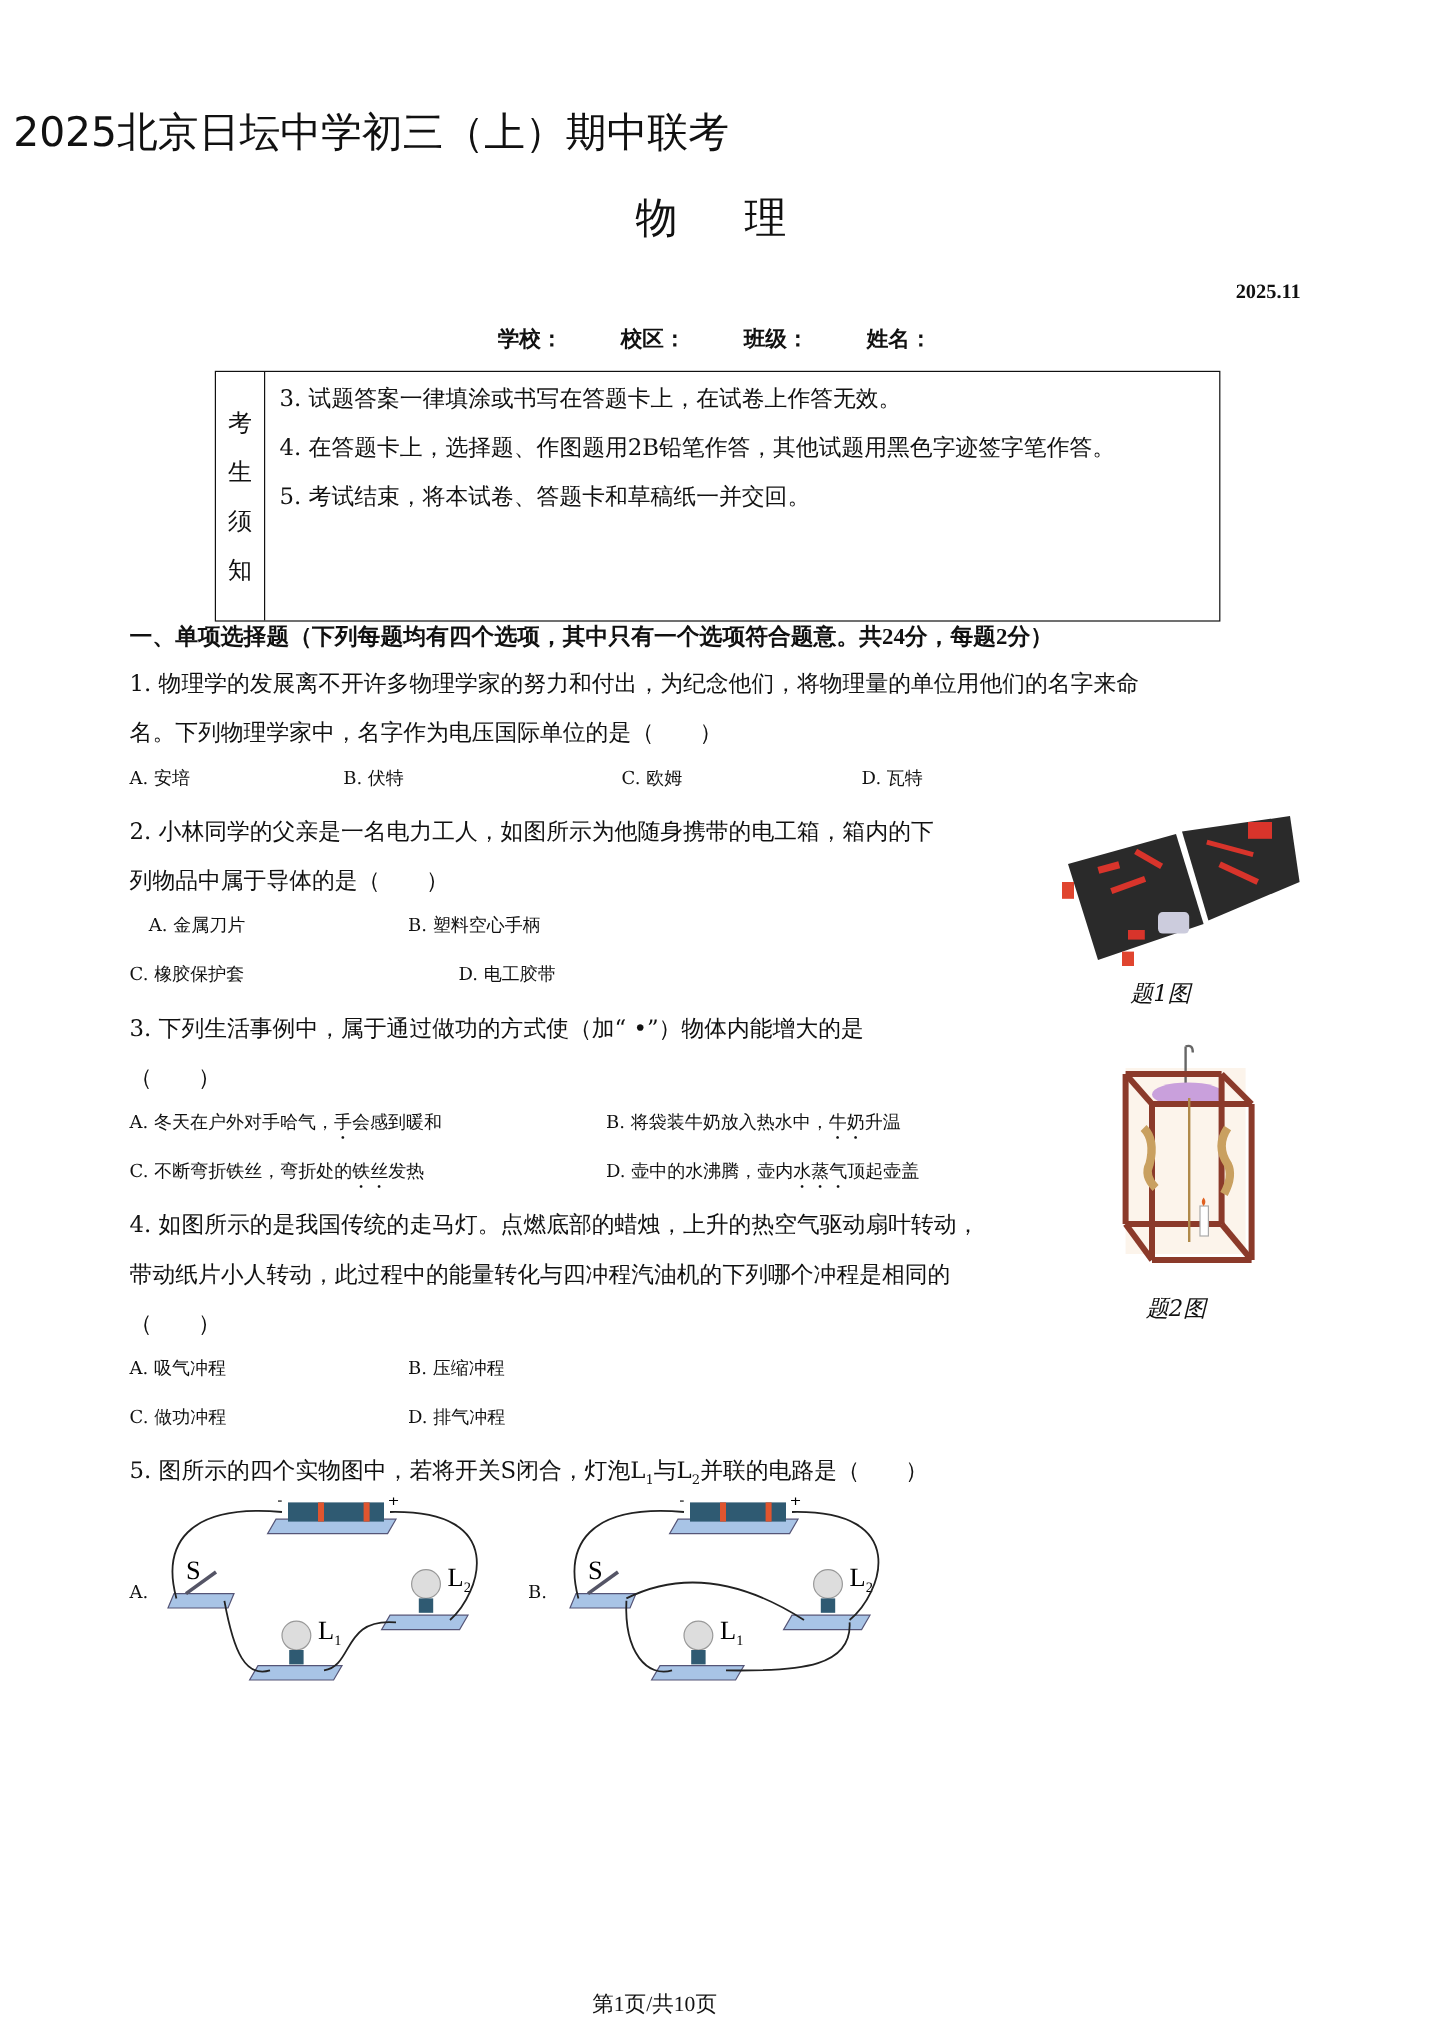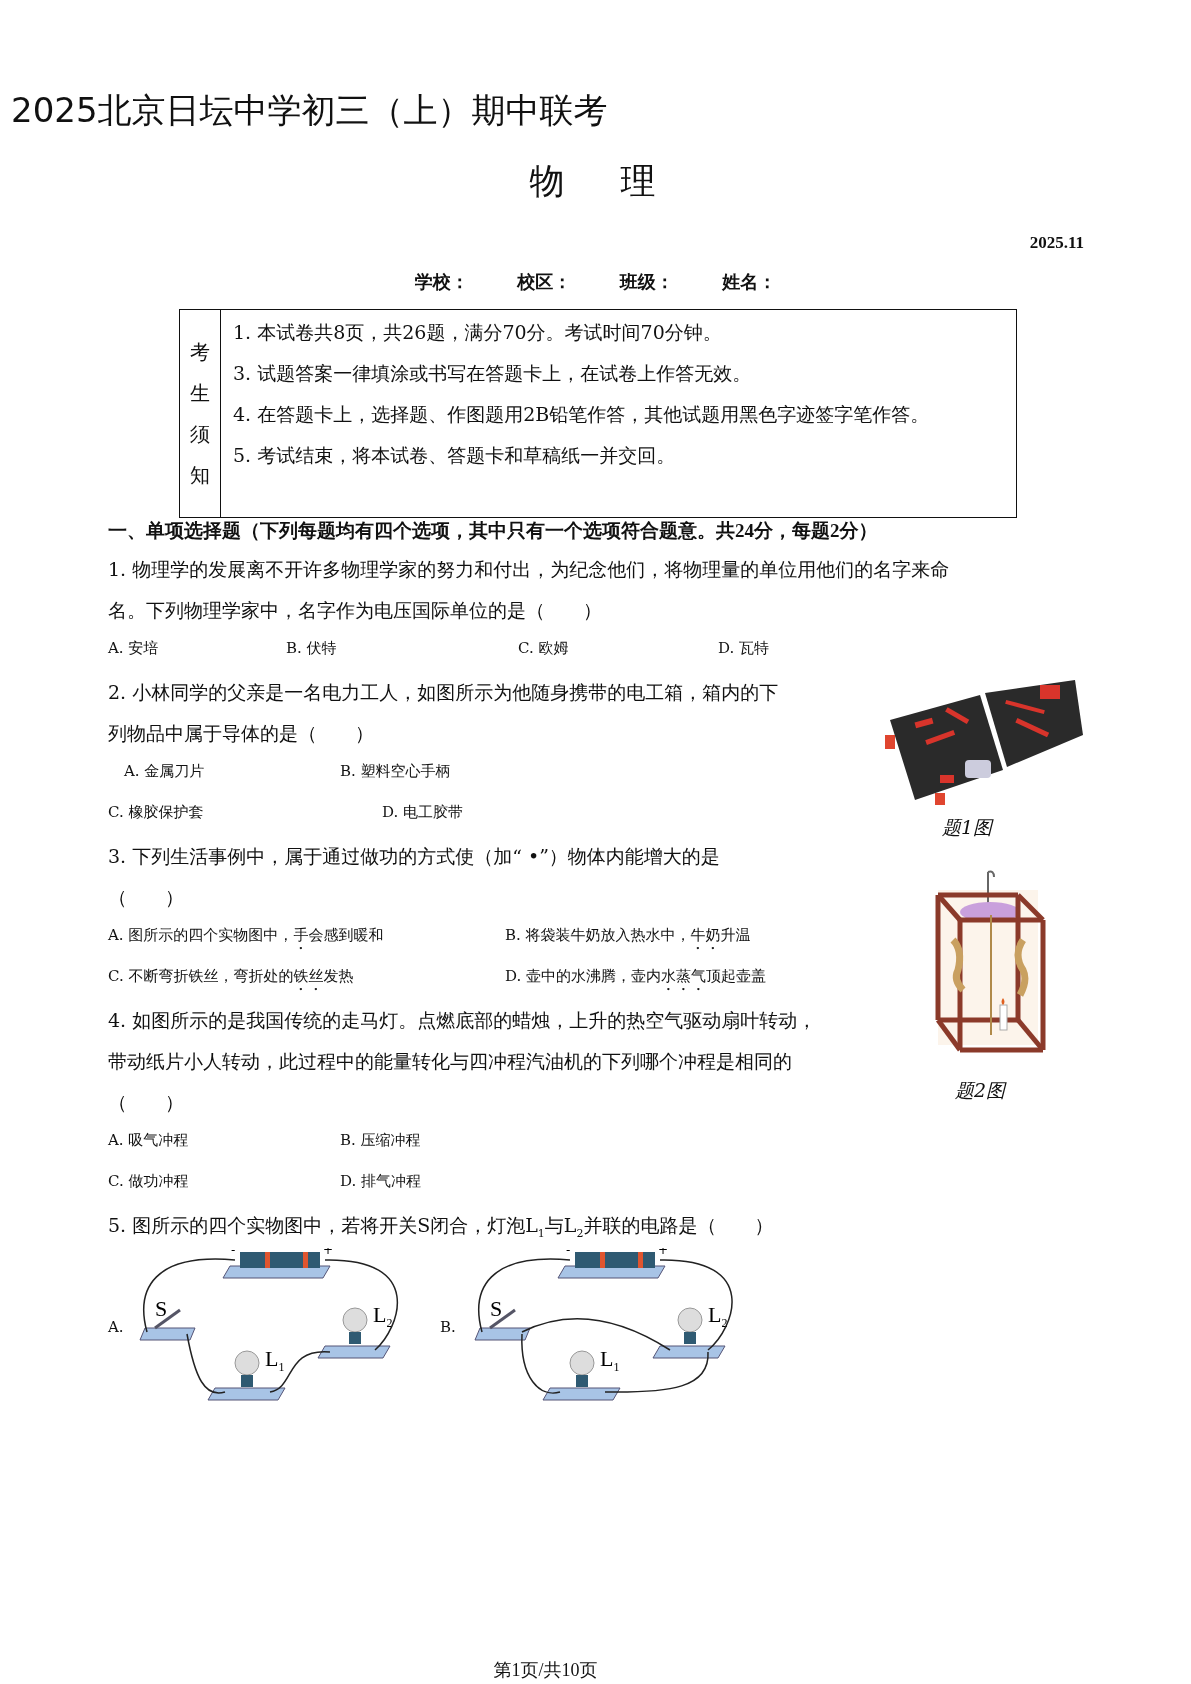--- a/index.html
+++ b/index.html
@@ -43,21 +43,20 @@
 </div>
 
 <div class="abs notice">
   <div class="notice-label">
     <div>考</div>
     <div>生</div>
     <div>须</div>
     <div>知</div>
   </div>
   <div class="notice-items">
-    <div>1. 本试卷共8页，共26题，满分70分。考试时间70分钟。</div>
     <div>3. 试题答案一律填涂或书写在答题卡上，在试卷上作答无效。</div>
     <div>4. 在答题卡上，选择题、作图题用2B铅笔作答，其他试题用黑色字迹签字笔作答。</div>
     <div>5. 考试结束，将本试卷、答题卡和草稿纸一并交回。</div>
   </div>
 </div>
 
 <div class="abs section">一、单项选择题（下列每题均有四个选项，其中只有一个选项符合题意。共24分，每题2分）</div>
 
 <div class="abs line" style="top:557px">1. 物理学的发展离不开许多物理学家的努力和付出，为纪念他们，将物理量的单位用他们的名字来命</div>
 <div class="abs line" style="top:598px">名。下列物理学家中，名字作为电压国际单位的是（　　）</div>
@@ -84,21 +83,21 @@
   <rect x="155" y="10" width="20" height="14" fill="#d8342b"></rect>
   <rect x="80" y="85" width="26" height="18" rx="4" fill="#ccd"></rect>
   <rect x="55" y="100" width="14" height="8" fill="#d8342b"></rect>
   <rect x="0" y="60" width="10" height="14" fill="#e0452f"></rect>
   <rect x="50" y="118" width="10" height="12" fill="#e0452f"></rect>
 </svg>
 <div class="abs fig-label" style="left:942px;top:815px">题1图</div>
 
 <div class="abs line" style="top:844px">3. 下列生活事例中，属于通过做功的方式使（加“ •”）物体内能增大的是</div>
 <div class="abs line" style="top:885px">（　　）</div>
-<div class="opt" style="left:108px;top:926px"><span>A. 图所示的四个实物图中，</span><span class="dot">手</span><span>会感到暖和</span></div>
+<div class="opt" style="left:108px;top:926px"><span>A. 冬天在户外对手哈气，</span><span class="dot">手</span><span>会感到暖和</span></div>
 <div class="opt" style="left:505px;top:926px"><span>B. 将袋装牛奶放入热水中，</span><span class="dot">牛奶</span><span>升温</span></div>
 <div class="opt" style="left:108px;top:967px"><span>C. 不断弯折铁丝，弯折处的</span><span class="dot">铁丝</span><span>发热</span></div>
 <div class="opt" style="left:505px;top:967px"><span>D. 壶中的水沸腾，壶内</span><span class="dot">水蒸气</span><span>顶起壶盖</span></div>
 
 <svg class="abs" style="left:928px;top:870px" width="125" height="190" viewBox="0 0 125 190">
   <rect x="10" y="20" width="100" height="155" fill="#fbf1e6" opacity="0.8"></rect>
   <path d="M60 2 q6 -2 6 5 M60 2 L60 42" stroke="#666" stroke-width="2" fill="none"></path>
   <ellipse cx="62" cy="42" rx="30" ry="10" fill="#c9a0dc"></ellipse>
   <g stroke="#8b3a2a" stroke-width="5" fill="none">
     <line x1="10" y1="25" x2="10" y2="150"></line>

